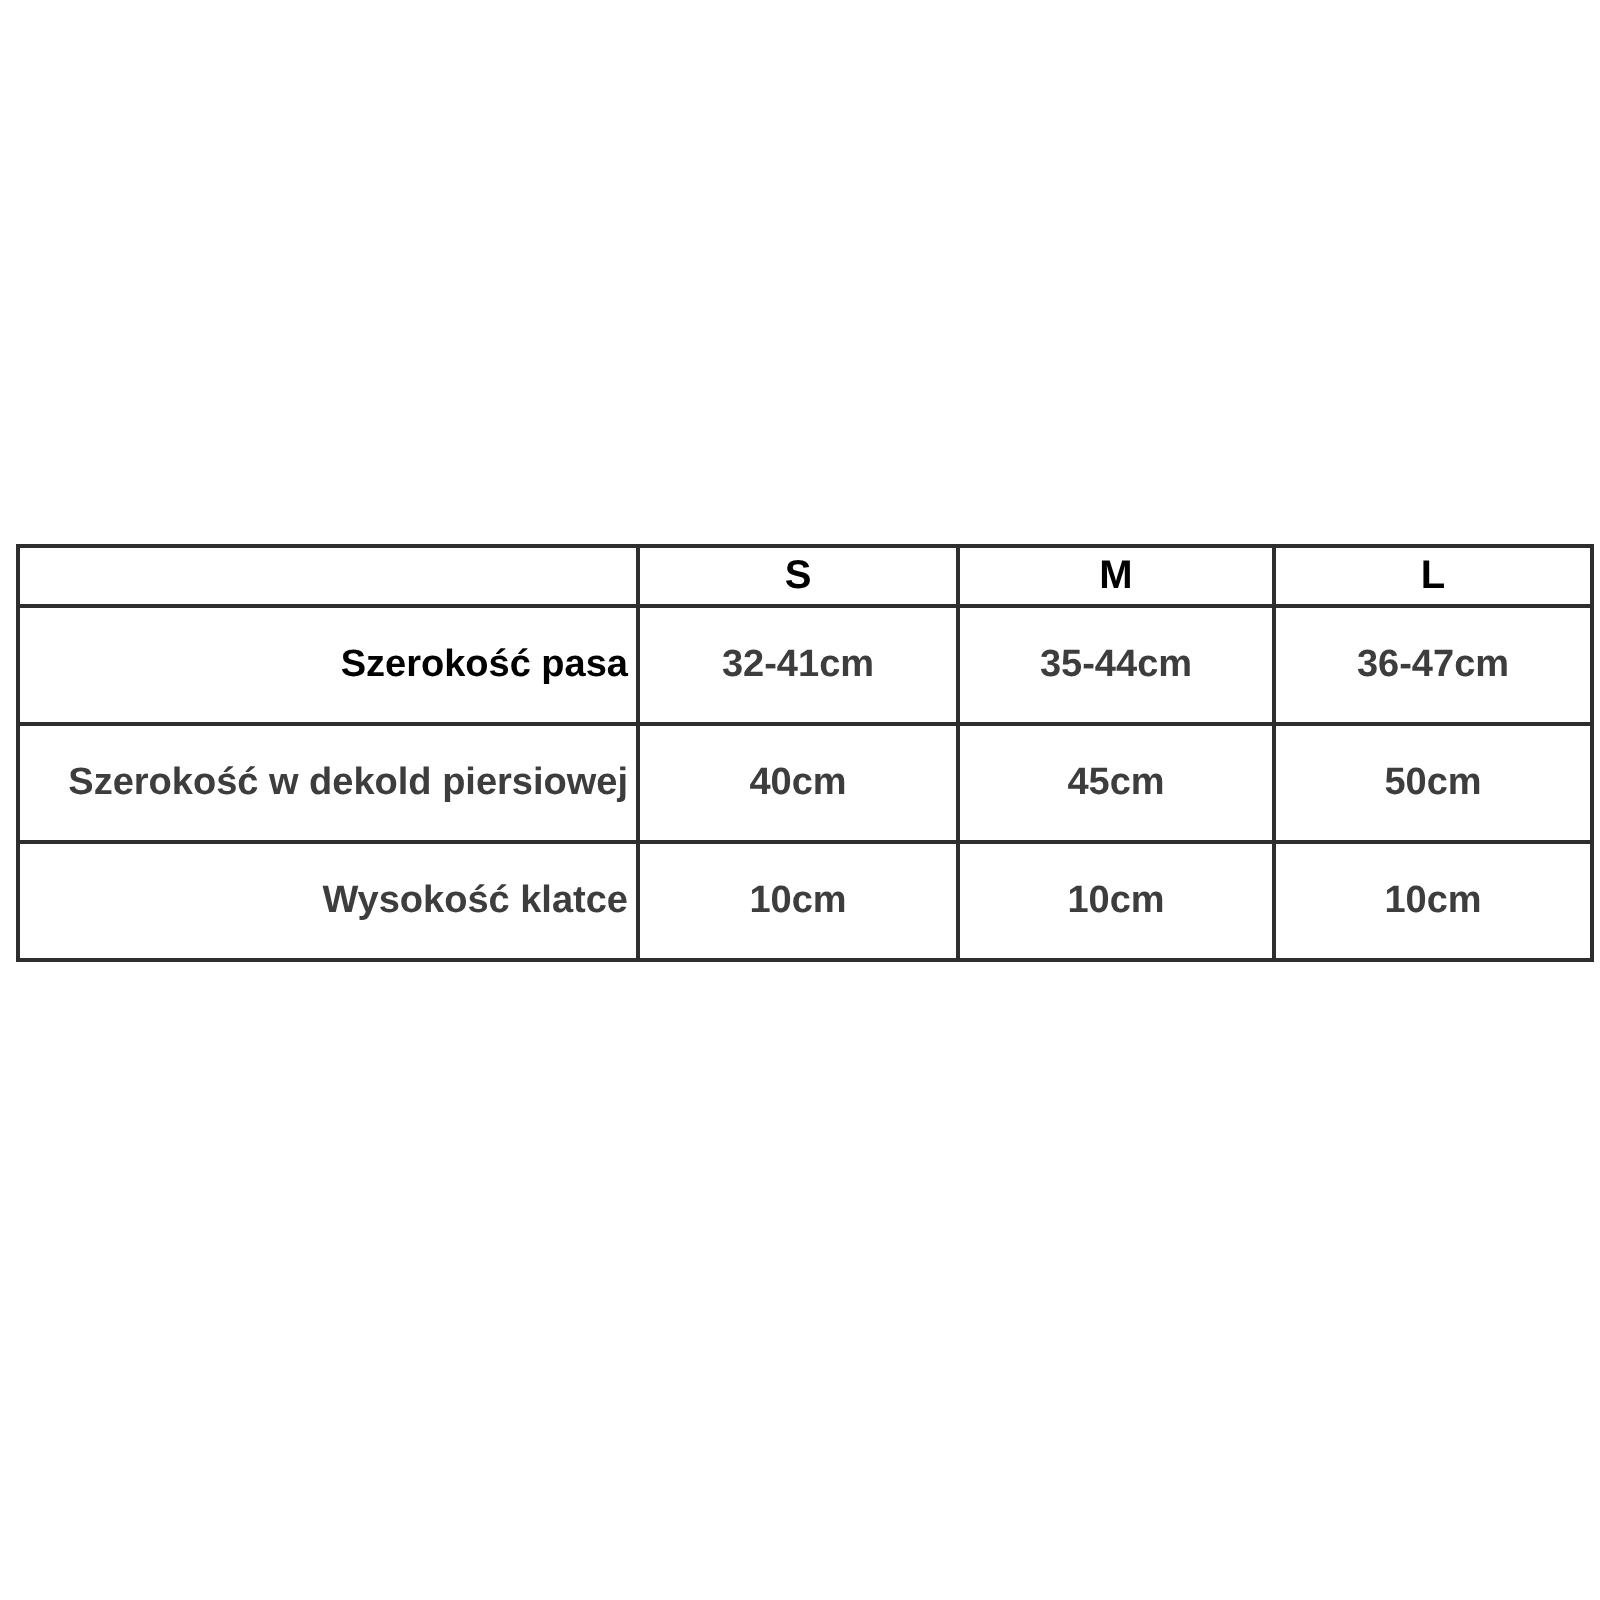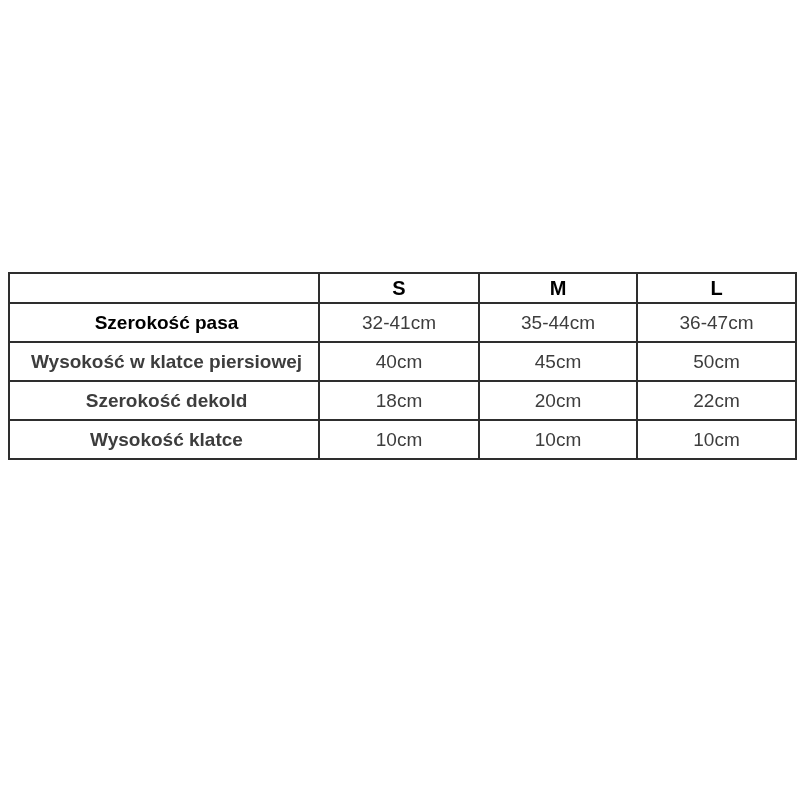--- a/index.html
+++ b/index.html
@@ -42,31 +42,31 @@
   }
   
   table.size-table tbody td {
     height: 33px;
     font-size: 19px;
     vertical-align: middle;
   }
   td.row-label {
     font-weight: bold;
     color: var(--label-text, #3d3d3d);
-    text-align: center;
+    text-align: right;
     padding: 0 4px 0 9px;
   }
   td.row-label.highlight {
     color: var(--highlight-label-text, #000000);
   }
   td.value-cell {
-    font-weight: normal;
+    font-weight: bold;
     color: var(--value-text, #3d3d3d);
     text-align: center;
-    padding: 2px;
+    padding: 12px;
   }
 </style>
 </head>
 <body>
 
 <div class="page">
   <table class="size-table">
     <colgroup>
       <col style="width:310px">
       <col style="width:160px">
@@ -82,30 +82,24 @@
       </tr>
     </thead>
     <tbody id="table-body">
         <tr>
           <td class="row-label highlight">Szerokość pasa</td>
           <td class="value-cell">32-41cm</td>
           <td class="value-cell">35-44cm</td>
           <td class="value-cell">36-47cm</td>
         </tr>
         <tr>
-          <td class="row-label">Wysokość w klatce piersiowej</td>
+          <td class="row-label">Szerokość w dekold piersiowej</td>
           <td class="value-cell">40cm</td>
           <td class="value-cell">45cm</td>
           <td class="value-cell">50cm</td>
-        </tr>
-        <tr>
-          <td class="row-label">Szerokość dekold</td>
-          <td class="value-cell">18cm</td>
-          <td class="value-cell">20cm</td>
-          <td class="value-cell">22cm</td>
         </tr>
         <tr>
           <td class="row-label">Wysokość klatce</td>
           <td class="value-cell">10cm</td>
           <td class="value-cell">10cm</td>
           <td class="value-cell">10cm</td>
         </tr>
       </tbody>
   </table>
 </div>

